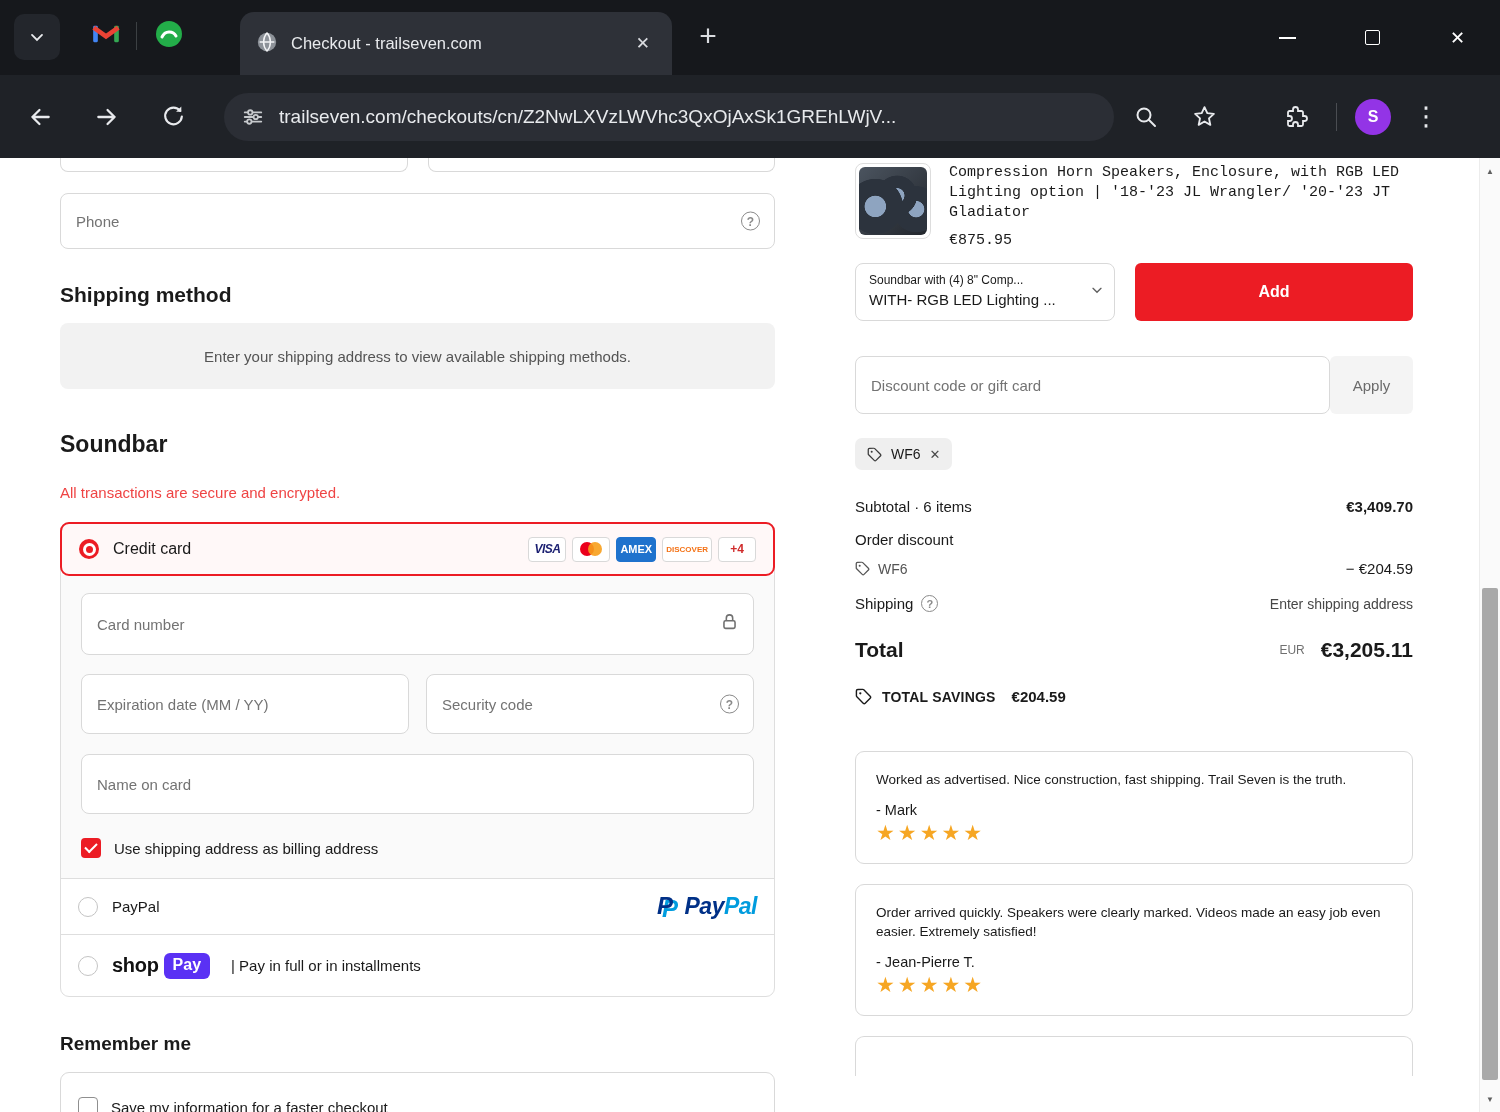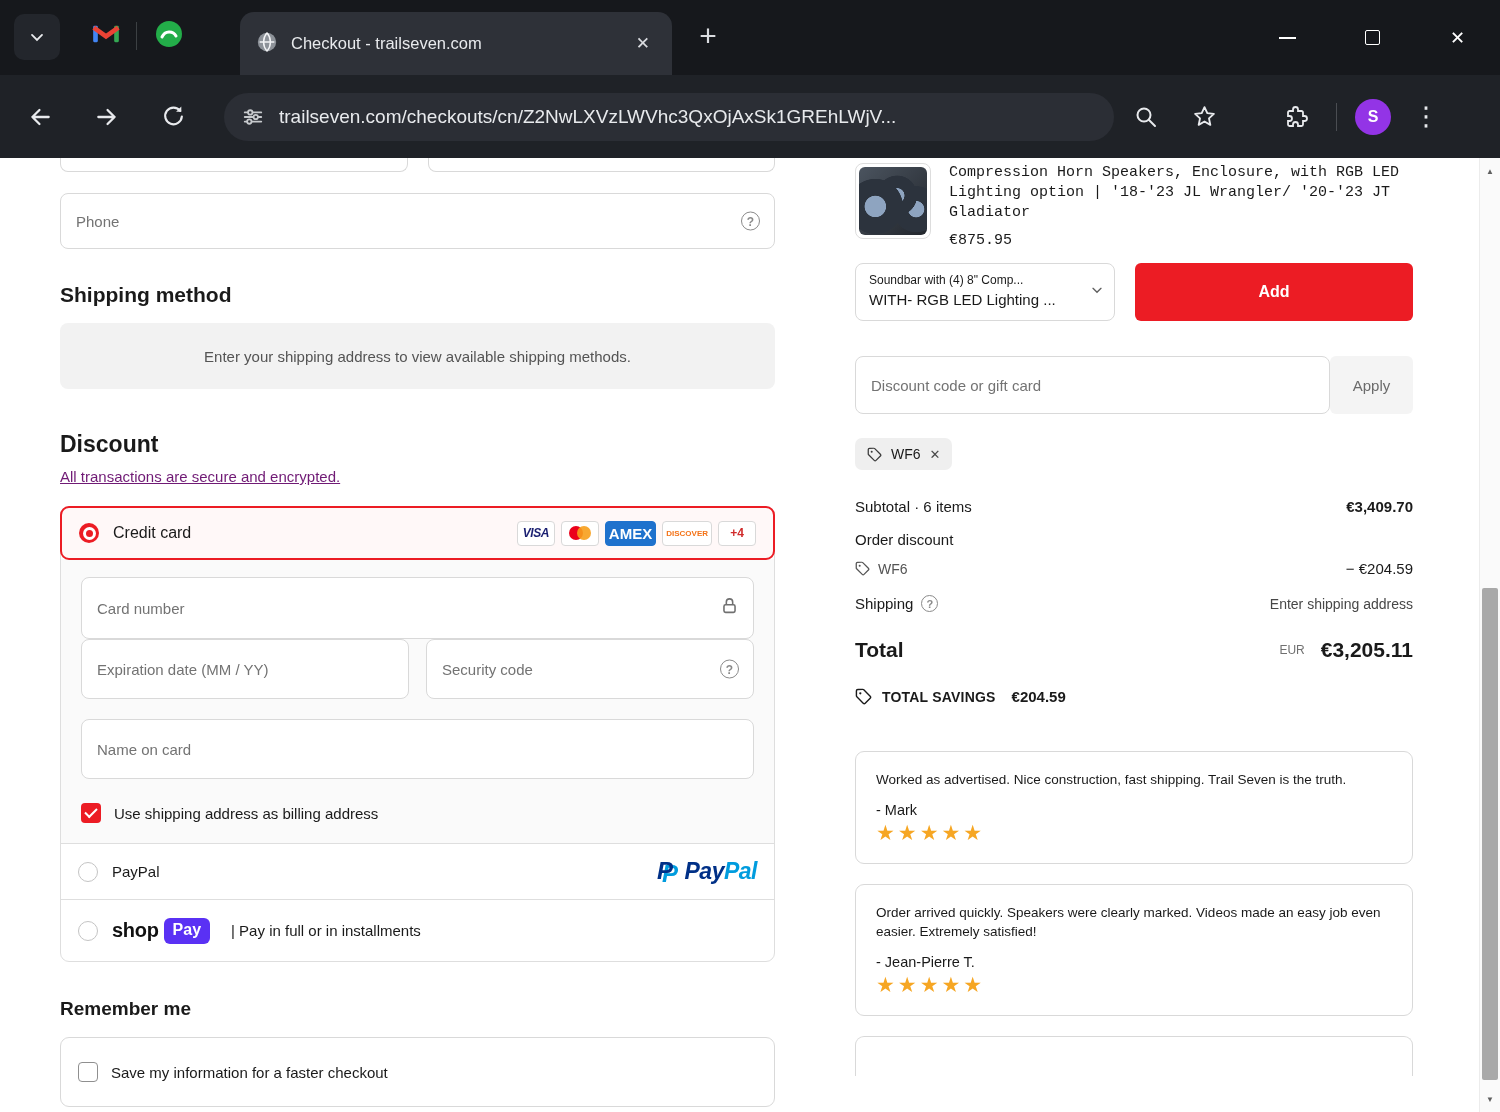--- a/index.html
+++ b/index.html
@@ -42,39 +42,39 @@
   .field { position:relative; }
   .text-input { width:100%; height:56px; border:1px solid #d9d9d9; border-radius:8px; padding:0 46px 0 15px; font-size:15px; color:#1a1a1a; background:#fff; outline:none; font-family:inherit; }
   .text-input::placeholder { color:#737373; }
   .qicon { width:19px; height:19px; border:1.5px solid #8a8a8a; border-radius:50%; color:#8a8a8a; font-size:12px; font-weight:700; display:flex; align-items:center; justify-content:center; flex:none; }
   .field .icon-right { position:absolute; right:15px; top:50%; transform:translateY(-50%); }
 
   .phone-field { margin-top:21px; }
   h2.ship-h { margin-top:34px; font-size:21px; font-weight:700; }
   .notice { margin-top:16px; height:66px; background:#f2f2f2; border-radius:8px; display:flex; align-items:center; justify-content:center; font-size:15px; color:#545454; }
   h2.pay-h { margin-top:42px; font-size:23px; font-weight:700; }
-  .secure { margin-top:10px; font-size:15px; color:#701a75;text-decoration:underline; }
+  .secure { margin-top:26px; font-size:15px; color:#ef4444; }
 
   .payment-box { margin-top:21px; border:1px solid #dedede; border-radius:9px; }
   .cc-header { margin:-1px; border:2px solid #ec1c24; border-radius:9px; height:54px; background:#fff8f8; display:flex; align-items:center; padding:0 17px; gap:14px; position:relative; cursor:pointer; }
   .cc-label { font-size:16px; }
   .badges { margin-left:auto; display:flex; gap:6px; }
   .badge { height:25px; min-width:38px; border:1px solid #d9d9d9; border-radius:4px; background:#fff; display:flex; align-items:center; justify-content:center; padding:0 3px; }
   .badge.visa span { color:#1a1f71; font-weight:800; font-style:italic; font-size:12px; letter-spacing:-0.5px; }
   .badge.mc { position:relative; }
   .mc-c1,.mc-c2 { width:14px; height:14px; border-radius:50%; display:inline-block; }
   .mc-c1 { background:#eb001b; margin-right:-6px; }
   .mc-c2 { background:#f79e1b; opacity:.9; }
   .badge.amex { background:#1f72cd; border-color:#1f72cd; }
-  .badge.amex span { color:#fff; font-weight:800; font-size:15px; }
+  .badge.amex span { color:#fff; font-weight:800; font-size:11px; }
   .badge.disc span { color:#f47216; font-weight:800; font-size:8px; }
   .badge.more span { color:#d02b2b; font-weight:700; font-size:12px; }
 
   .cc-body { background:#fafafa; padding:18px 20px 20px; }
-  .cc-body .in-row { display:flex; gap:17px; }
+  .cc-body .in-row { display:flex; gap:17px; margin-top:19px; }
   .cc-body .in-row .field { flex:1; }
   .in-tall { height:62px !important; }
   .in-med { height:60px !important; }
   .name-field { margin-top:20px; }
 
   .checkbox-row { display:flex; align-items:center; gap:13px; margin-top:24px; font-size:15px; cursor:pointer; }
   .checkbox { width:20px; height:20px; border-radius:4px; flex:none; position:relative; }
   .checkbox.checked { background:#ec1c24; }
   .checkbox.checked::after { content:""; position:absolute; left:4px; top:5px; width:10px; height:5px; border-left:2px solid #fff; border-bottom:2px solid #fff; transform:rotate(-45deg); }
   .checkbox.empty { background:#fff; border:1.5px solid #8f8f8f; }
@@ -266,21 +266,21 @@
     </div>
 
     <div class="field phone-field">
       <input class="text-input" type="text" placeholder="Phone" style="">
       <span class="qicon icon-right">?</span>
     </div>
 
     <h2 class="ship-h">Shipping method</h2>
     <div class="notice">Enter your shipping address to view available shipping methods.</div>
 
-    <h2 class="pay-h">Discount</h2>
+    <h2 class="pay-h">Soundbar</h2>
     <p class="secure">All transactions are secure and encrypted.</p>
 
     <div class="payment-box">
 
       <div class="cc-header">
         <span class="radio sel"></span>
         <span class="cc-label">Credit card</span>
         <div class="badges">
           <span class="badge visa">
               <span>VISA</span>

